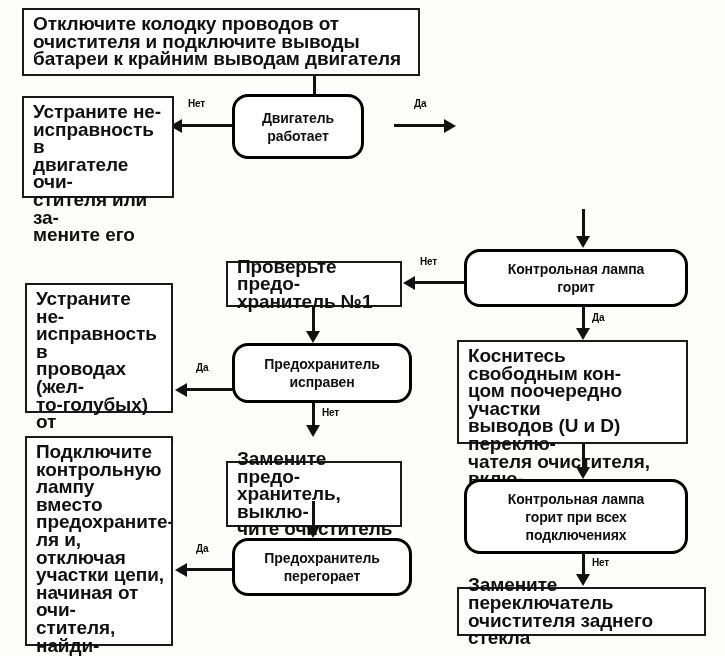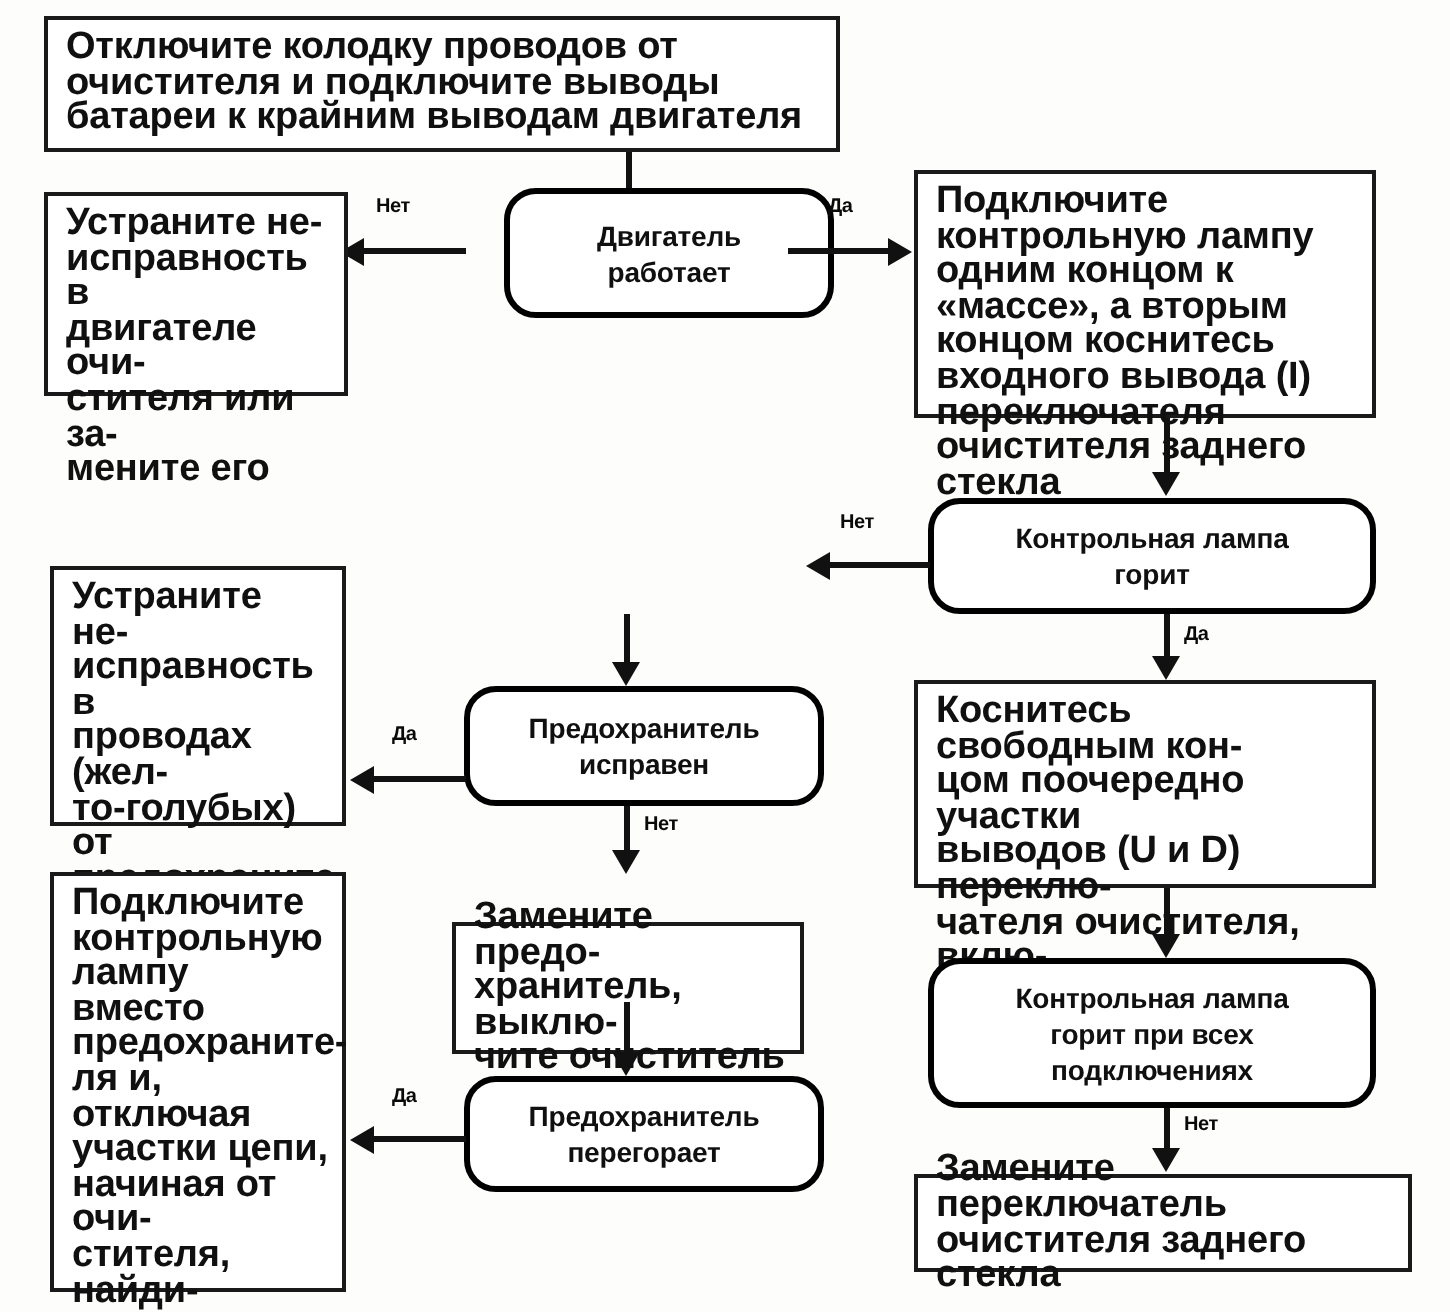--- a/index.html
+++ b/index.html
@@ -99,57 +99,58 @@
 
 <div id="page">
 
   <div class="node process" style="left:22px; top:8px; width:398px; height:68px;">
     <span class="txt">Отключите колодку проводов от очистителя и подключите выводы батареи к крайним выводам двигателя</span>
   </div>
 
   <div class="line-v" style="left:313px; top:76px; height:23px;"></div>
   <div class="arrow arrow-down" style="left:307px; top:95px;"></div>
 
-  <div class="node decision" style="left:232px; top:94px; width:165px; height:65px;margin-left:20px;">
+  <div class="node decision" style="left:232px; top:94px; width:132px; height:65px;">
     <span class="txt">Двигатель
 работает</span>
   </div>
 
   <div class="line-h" style="left:180px; top:124px; width:53px;"></div>
   <div class="arrow arrow-left" style="left:170px; top:119px;"></div>
   <div class="edge-label" style="left:188px; top:98px;">Нет</div>
 
   <div class="node process" style="left:22px; top:96px; width:152px; height:102px;">
     <span class="txt">Устраните не-
 исправность в
 двигателе очи-
 стителя или за-
 мените его</span>
   </div>
 
   <div class="line-h" style="left:394px; top:124px; width:53px;"></div>
   <div class="arrow arrow-right" style="left:444px; top:119px;"></div>
   <div class="edge-label" style="left:414px; top:98px;">Да</div>
 
-  <div class="node process" style="left:457px; top:85px; width:231px; height:124px;">
-    <span class="txt">Подключите контрольную лампу одним концом к «массе», а вторым концом коснитесь входного вывода (I) переключателя очистителя заднего стекла</span>
-  </div>
 
   <div class="line-v" style="left:582px; top:209px; width:3px; height:31px;"></div>
   <div class="arrow arrow-down" style="left:576px; top:236px;"></div>
 
   <div class="node decision" style="left:464px; top:249px; width:224px; height:58px;">
     <span class="txt">Контрольная лампа
 горит</span>
   </div>
 
   <div class="line-h" style="left:413px; top:281px; width:52px;"></div>
   <div class="arrow arrow-left" style="left:403px; top:276px;"></div>
   <div class="edge-label" style="left:420px; top:256px;">Нет</div>
 
+  <div class="node process center-v" style="left:226px; top:261px; width:176px; height:46px;">
+    <span class="txt">Проверьте предо-
+хранитель №1</span>
+  </div>
 
   <div class="line-v" style="left:312px; top:307px; height:28px;"></div>
   <div class="arrow arrow-down" style="left:306px; top:331px;"></div>
 
   <div class="node decision" style="left:232px; top:343px; width:180px; height:60px;">
     <span class="txt">Предохранитель
 исправен</span>
   </div>
 
   <div class="line-h" style="left:185px; top:388px; width:48px;"></div>

